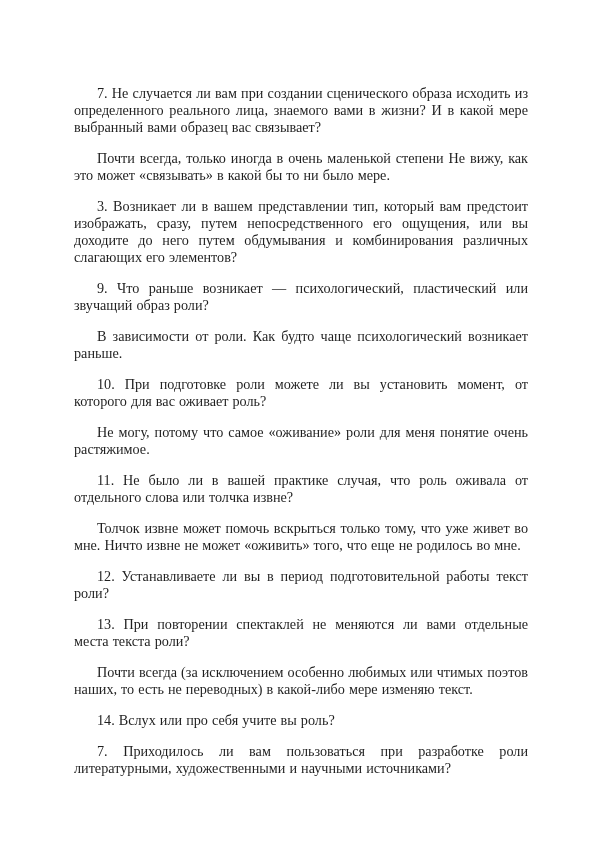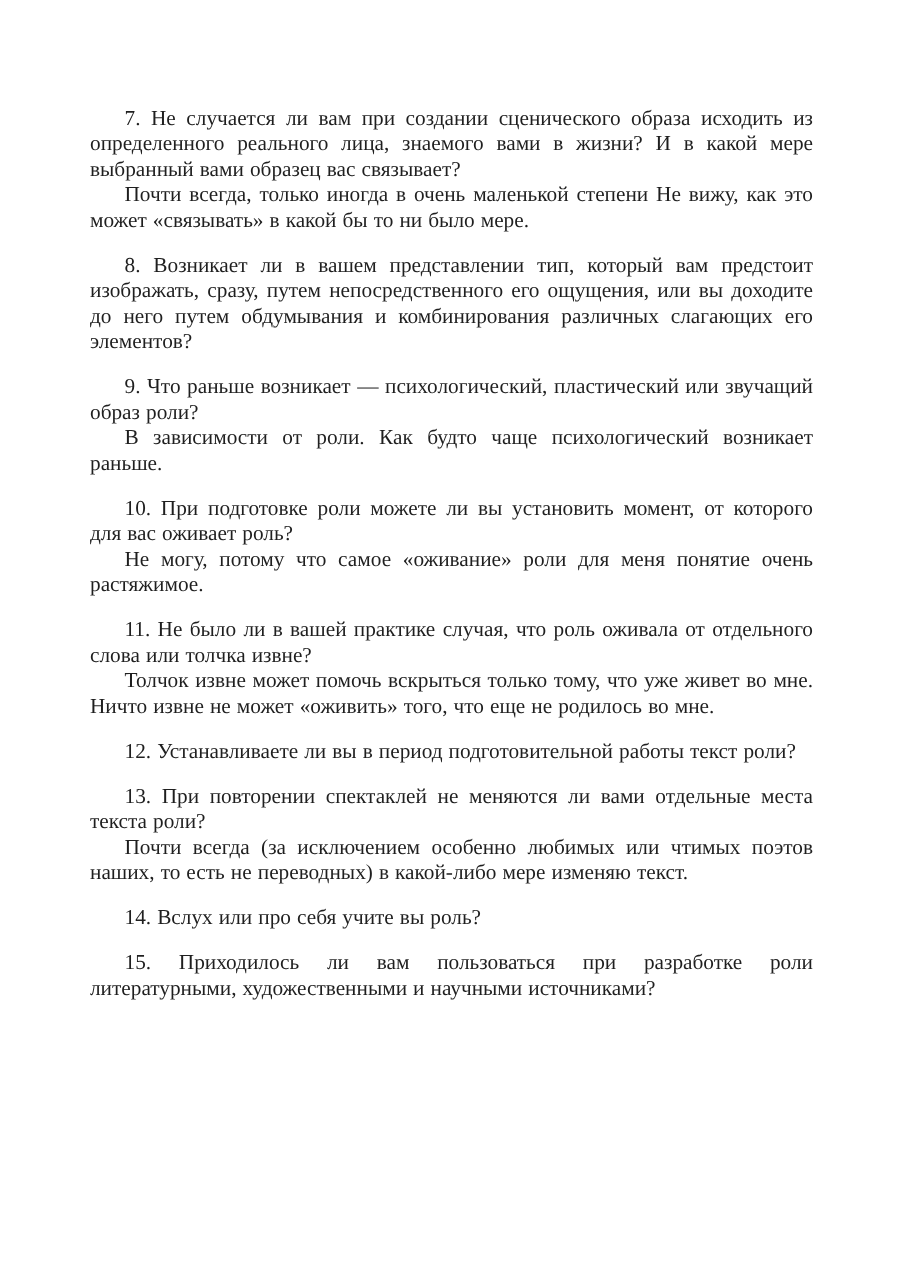--- a/index.html
+++ b/index.html
@@ -21,38 +21,38 @@
     color: #1f1f1f;
     font-family: "Liberation Serif", "DejaVu Serif", serif;
     font-size: 14.2px;
     line-height: 17px;
     text-align: justify;
   }
   .qa-section {
     margin: 0 0 13px 0;
   }
   .qa-section p {
-    margin: 0;
+    margin: 14px;
     padding: 0;
     text-indent: 23px;
     word-spacing: 0.5px;
   }
 </style>
 </head>
 <body>
 
 <div class="page">
 
   <div class="qa-section">
     <p>7. Не случается ли вам при создании сценического образа исходить из определенного реального лица, знаемого вами в жизни? И в какой мере выбранный вами образец вас связывает?</p>
     <p>Почти всегда, только иногда в очень маленькой степени Не вижу, как это может «связывать» в какой бы то ни было мере.</p>
   </div>
 
   <div class="qa-section">
-    <p>8. Возникает ли в вашем представлении тип, который вам предстоит изображать, сразу, путем непосредственного его ощущения, или вы доходите до него путем обдумывания и комбинирования различных слагающих его элементов?</p>
+    <p>3. Возникает ли в вашем представлении тип, который вам предстоит изображать, сразу, путем непосредственного его ощущения, или вы доходите до него путем обдумывания и комбинирования различных слагающих его элементов?</p>
   </div>
 
   <div class="qa-section">
     <p>9. Что раньше возникает — психологический, пластический или звучащий образ роли?</p>
     <p>В зависимости от роли. Как будто чаще психологический возникает раньше.</p>
   </div>
 
   <div class="qa-section">
     <p>10. При подготовке роли можете ли вы установить момент, от которого для вас оживает роль?</p>
     <p>Не могу, потому что самое «оживание» роли для меня понятие очень растяжимое.</p>
@@ -70,16 +70,16 @@
   <div class="qa-section">
     <p>13. При повторении спектаклей не меняются ли вами отдельные места текста роли?</p>
     <p>Почти всегда (за исключением особенно любимых или чтимых поэтов наших, то есть не переводных) в какой-либо мере изменяю текст.</p>
   </div>
 
   <div class="qa-section">
     <p>14. Вслух или про себя учите вы роль?</p>
   </div>
 
   <div class="qa-section">
-    <p>15. Приходилось ли вам пользоваться при разработке роли литературными, художественными и научными источниками?</p>
+    <p>7. Приходилось ли вам пользоваться при разработке роли литературными, художественными и научными источниками?</p>
   </div>
 
 </div>
 
 </body></html>

